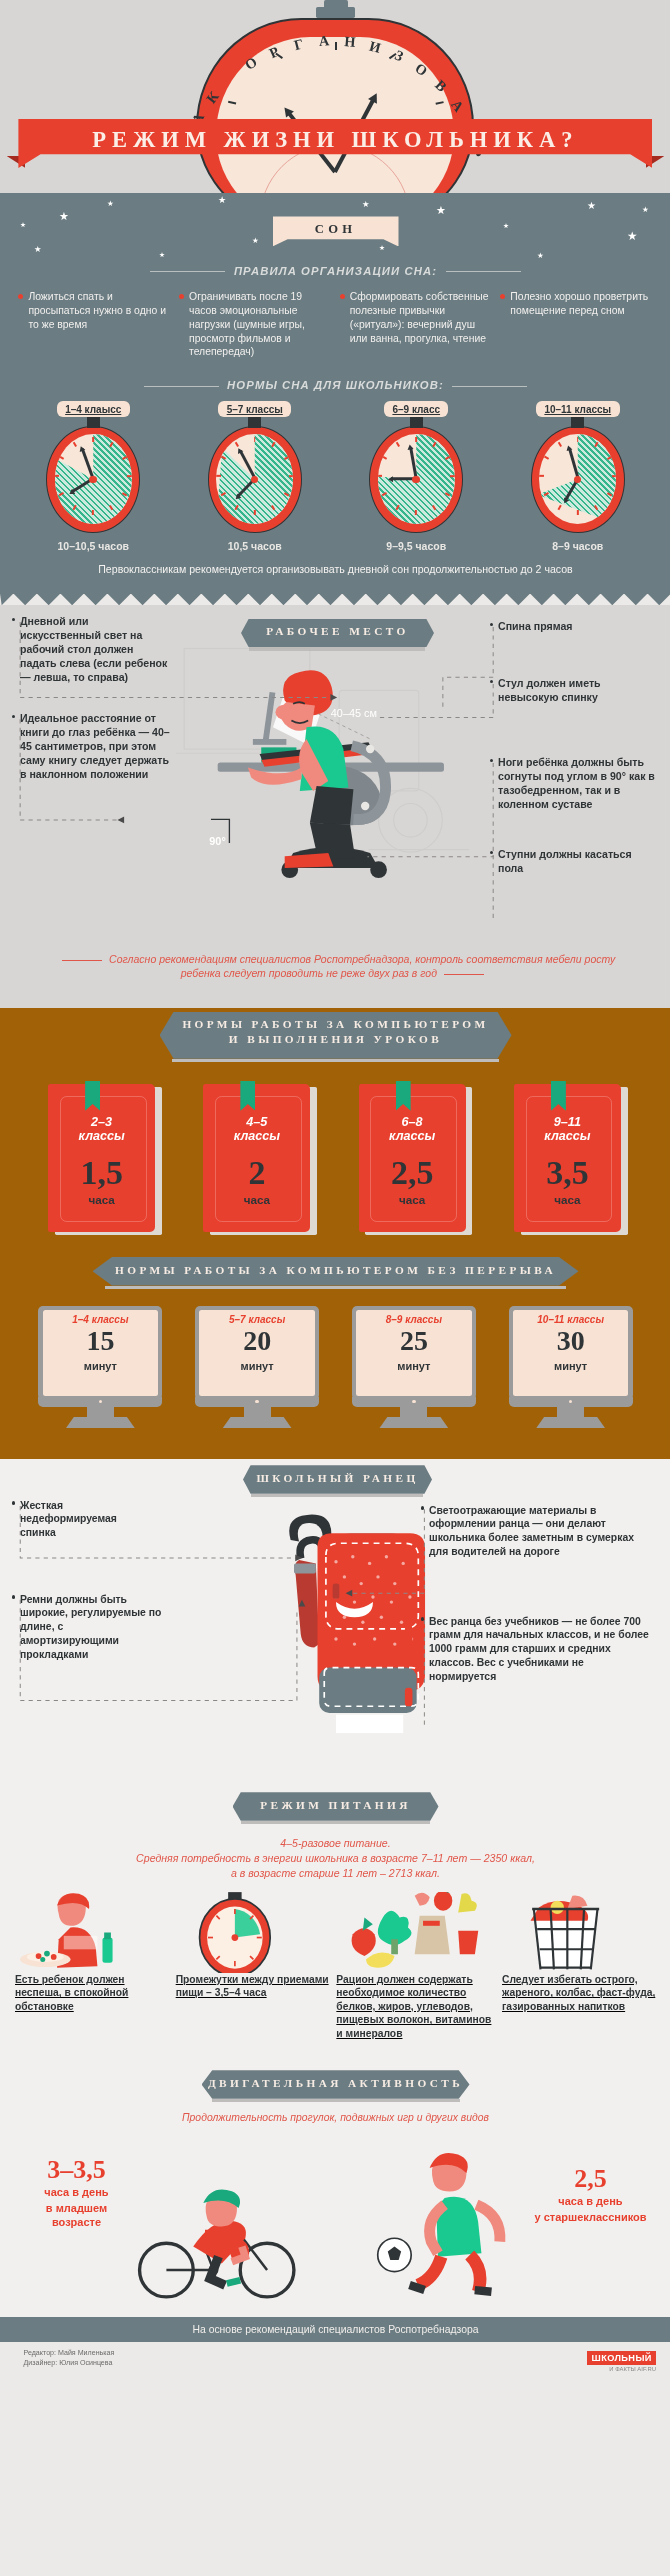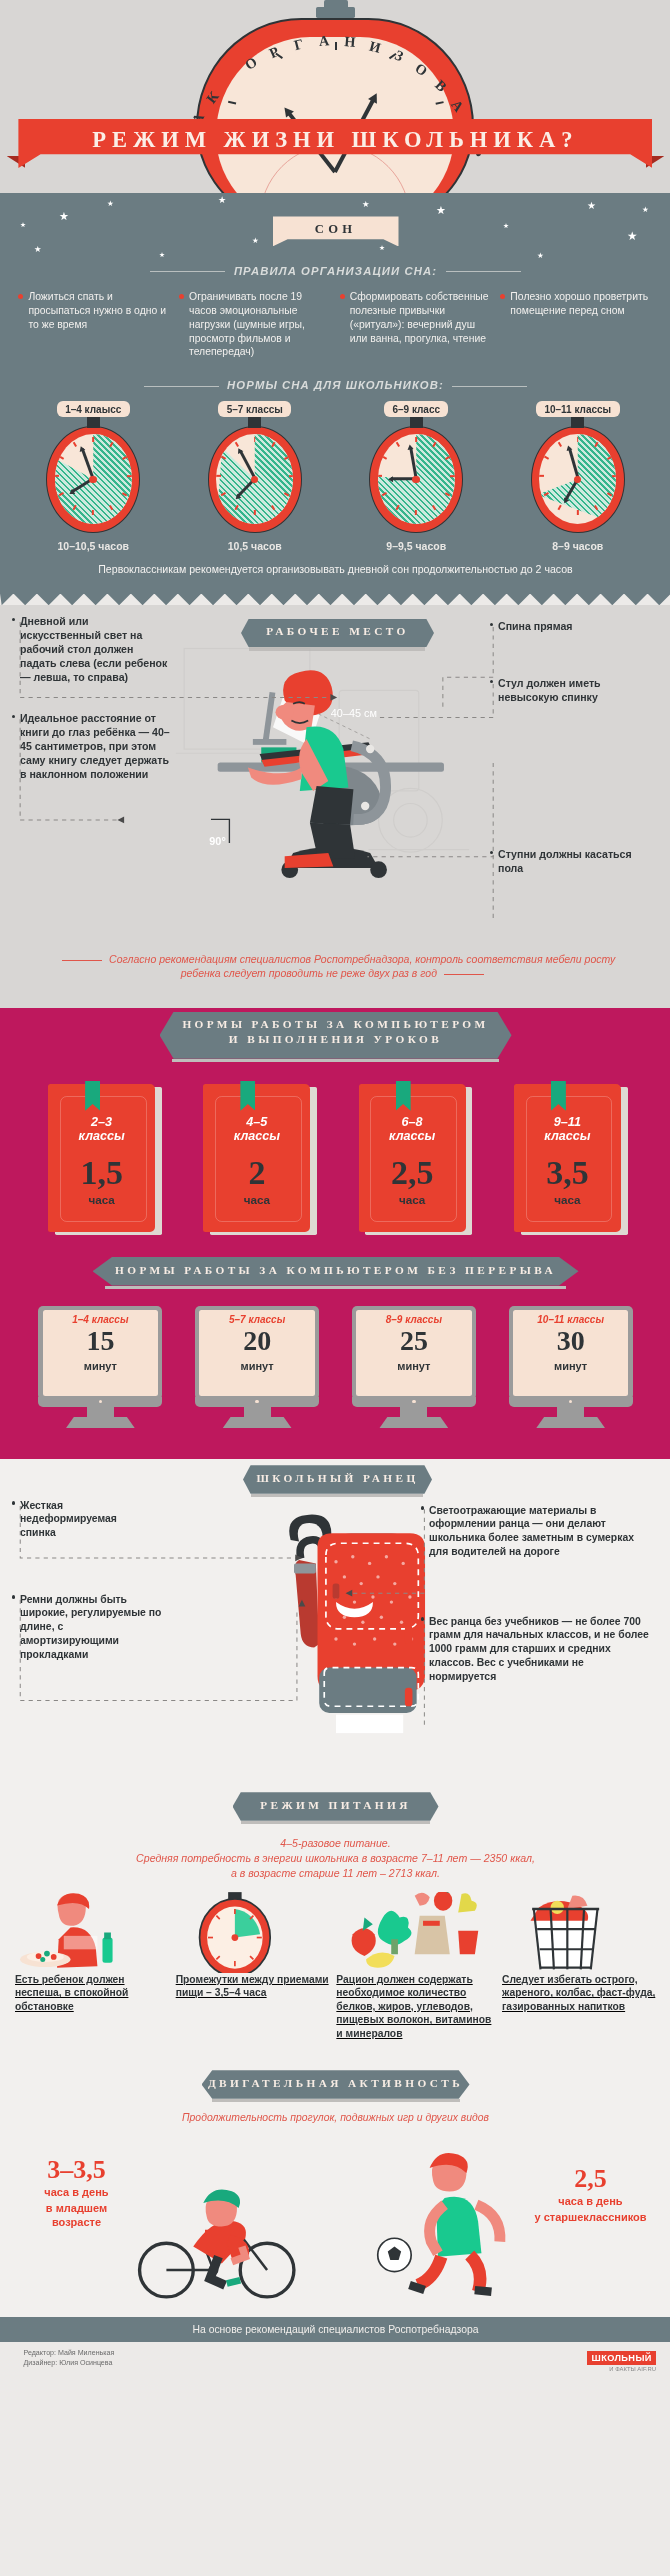--- a/index.html
+++ b/index.html
@@ -76,20 +76,21 @@
   .rule{ flex:1; position:relative; padding-left:10px; color:#f2f0ee;
     font-size:10.4px; line-height:1.33; }
   .rule .dot{position:absolute; left:0; top:3.4px; width:5px;height:5px;border-radius:50%;background:#e8402f;}
 
   .clocks{display:flex; margin:10px 15px 0 15px; gap:5px;}
   .clock-col{flex:1; display:flex; flex-direction:column; align-items:center; position:relative;}
   .clock-label{
     background:#f7e2d3; border-radius:5.9px; padding:2.5px 8.4px;
     font-size:10px; color:#2f3437; font-weight:bold; position:relative; z-index:3;
     white-space:nowrap;
+    text-decoration:underline;
   }
   .clock-stem{width:12.6px;height:11px;background:#2f3437; margin-top:-0.8px; z-index:2;}
   .clock-oval{
     width:94px; height:107px; background:#e8402f; border:1.7px solid #2f3437;
     border-radius:47px 47px 47px 47px / 54px 54px 54px 54px;
     position:relative; margin-top:-1.7px;
   }
   .clock-dial{
     position:absolute; inset:7.5px; border-radius:50%/50%;
     background:#f8e6d8; overflow:hidden;
@@ -135,21 +136,21 @@
   .banner-shadow{margin:0 auto; height:3.4px; background:#bfbdbb;}
   .cal-note{
     text-align:center; color:#e0564a; font-style:italic; font-size:10.5px;
     margin:11.7px 50px 0; line-height:1.35;
   }
   .cal-note .ln{display:inline-block;width:40px;height:0.8px;background:#e0564a;vertical-align:middle;margin:0 6.7px;}
   .wp-text{position:absolute; font-size:10.6px; line-height:1.32; color:#2f3437; font-weight:bold;}
   .wp-text .dot{position:absolute; left:-8.4px; top:2.5px; width:3.4px;height:3.4px;border-radius:50%;background:#2f3437;}
 
   
-  #norms{background:#be185d; padding-bottom:8.4px;}
+  #norms{background:#a16207; padding-bottom:8.4px;}
   .books{display:flex; justify-content:space-around; margin:22px 25px 0;}
   .book{ position:relative; width:109px; height:151px; }
   .book-pages{position:absolute; left:6.7px; top:3.4px; width:107px; height:148px; background:#ded9d2; border-radius:1.7px;}
   .book-cover{position:absolute; left:0; top:0; width:107px;height:148px; background:#e8402f; border-radius:2.5px 5px 5px 2.5px;
      box-shadow: inset 0 0 0 0 #000;}
   .book-frame{position:absolute; inset:11.7px 8.4px 10px 11.7px; border:1.7px solid rgba(255,255,255,.22); border-radius:6.7px;}
   .bookmark{position:absolute; left:37px; top:-3.4px; width:15px;height:30px; background:#19a97d;
     clip-path:polygon(0 0,100% 0,100% 100%,50% 78%,0 100%);}
   .book-grade{position:absolute; left:0; right:0; top:32px; text-align:center; color:#fff;
     font-style:italic; font-weight:bold; font-size:12.6px; line-height:1.1;}
@@ -459,20 +460,23 @@
   </div>
   <div class="wp-text" style="left:20px; top:107px; width:158px;">
     <span class="dot"></span><span>Идеальное расстояние от книги до глаз ребёнка — 40–45 сантиметров, при этом саму книгу следует держать в наклонном положении</span>
   </div>
 
   <div class="wp-text" style="left:498px; top:15px; width:159px;">
     <span class="dot"></span><span>Спина прямая</span>
   </div>
   <div class="wp-text" style="left:498px; top:72px; width:159px;">
     <span class="dot"></span><span>Стул должен иметь невысокую спинку</span>
+  </div>
+  <div class="wp-text" style="left:498px; top:151px; width:164px;">
+    <span class="dot"></span><span>Ноги ребёнка должны быть согнуты под углом в 90° как в тазобедренном, так и в коленном суставе</span>
   </div>
   <div class="wp-text" style="left:498px; top:243px; width:151px;">
     <span class="dot"></span><span>Ступни должны касаться пола</span>
   </div>
 
   <svg width="671" height="403" style="position:absolute;left:0;top:0;pointer-events:none;" viewBox="0 0 800 480">
     <g stroke="#8a8886" stroke-dasharray="5 5" fill="none" stroke-width="1.2">
       <path d="M24 20 v90 h370"></path>
         <path d="M24 136 v120 h120"></path>
       <path d="M588 26 v60 h-60 v40"></path>

